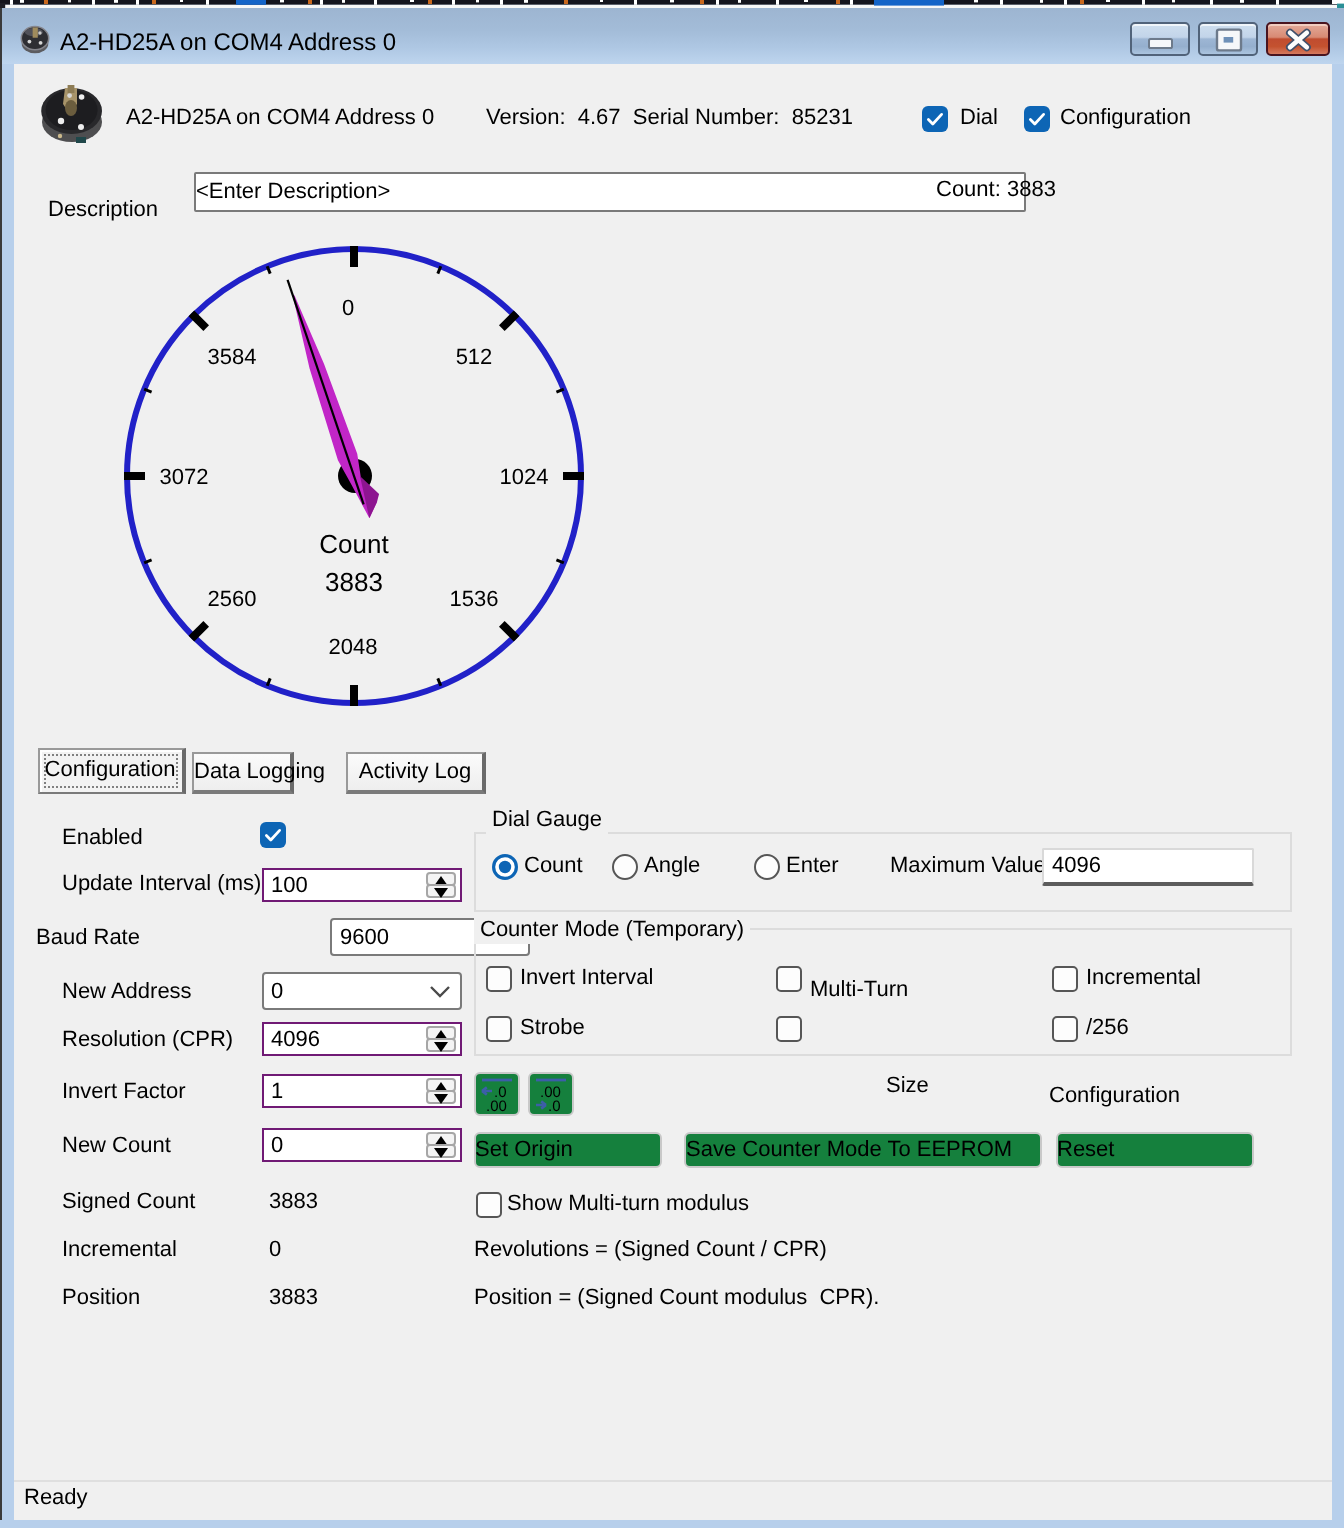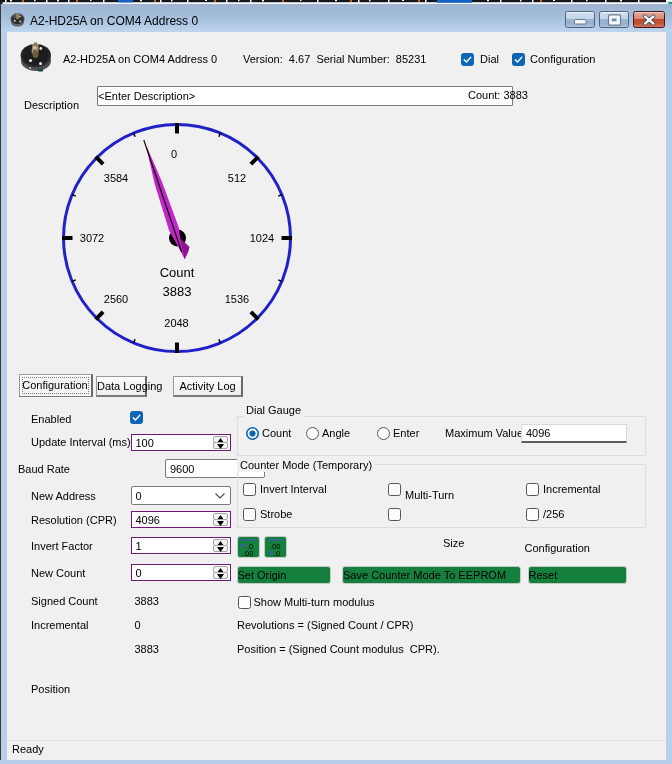--- a/index.html
+++ b/index.html
@@ -301,21 +301,21 @@
       <svg width="7" height="5">
         <polygon points="0,0 7,0 3.5,5" fill="#000"></polygon>
       </svg>
     </div>
 </div>
 
 <div class="lbl" style="left:31px;top:595px;">Signed Count</div>
 <div class="lbl" style="left:134.5px;top:595px;">3883</div>
 <div class="lbl" style="left:31px;top:619px;">Incremental</div>
 <div class="lbl" style="left:134.5px;top:619px;">0</div>
-<div class="lbl" style="left:31px;top:643px;margin-top:40px;">Position</div>
+<div class="lbl" style="left:31px;top:643px;">Position</div>
 <div class="lbl" style="left:134.5px;top:643px;">3883</div>
 
 <div class="gb" style="left:236.5px;top:416px;width:409.5px;height:40px;"></div>
 <div class="gb-lbl" style="left:243px;top:404px;">Dial Gauge</div>
 <svg class="abs" style="left:245.5px;top:427px" width="13" height="13">
     <circle cx="6.5" cy="6.5" r="5.7" fill="#fff" stroke="#0d65b5" stroke-width="1.6"></circle>
     <circle cx="6.5" cy="6.5" r="3.1" fill="#0d65b5"></circle>
   </svg>
 <div class="lbl" style="left:262px;top:427px;">Count</div>
 <svg class="abs" style="left:306px;top:427px" width="13" height="13">

